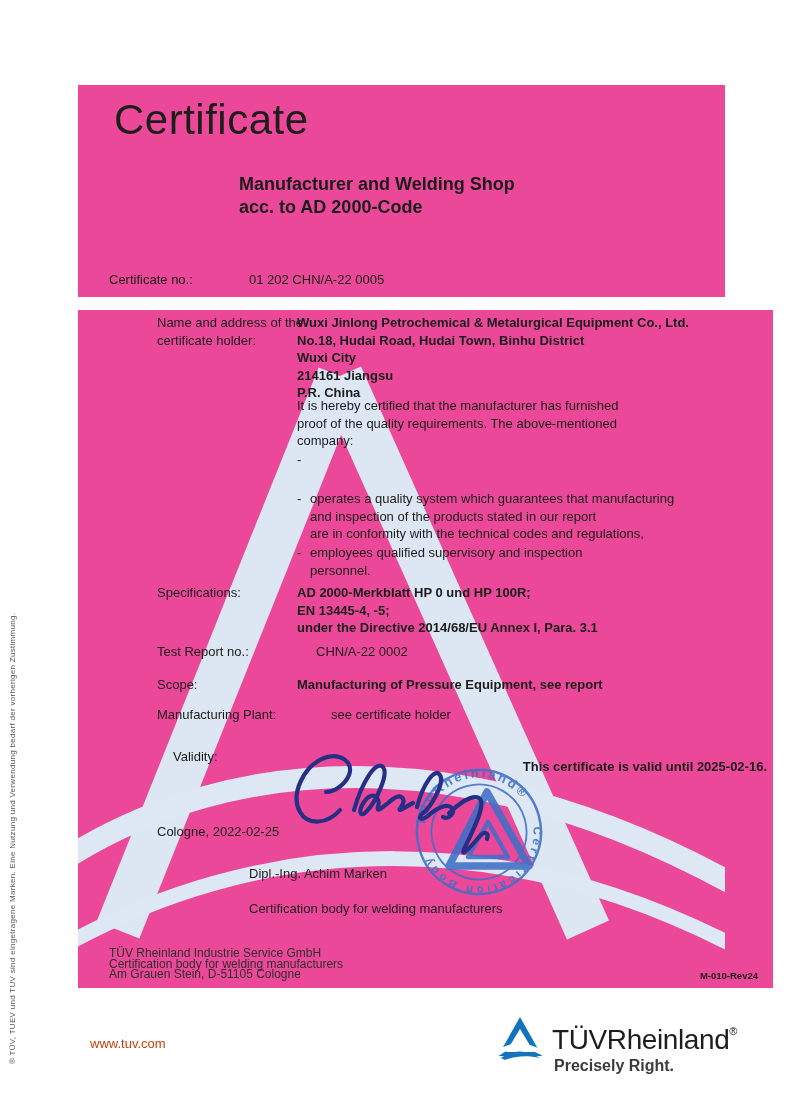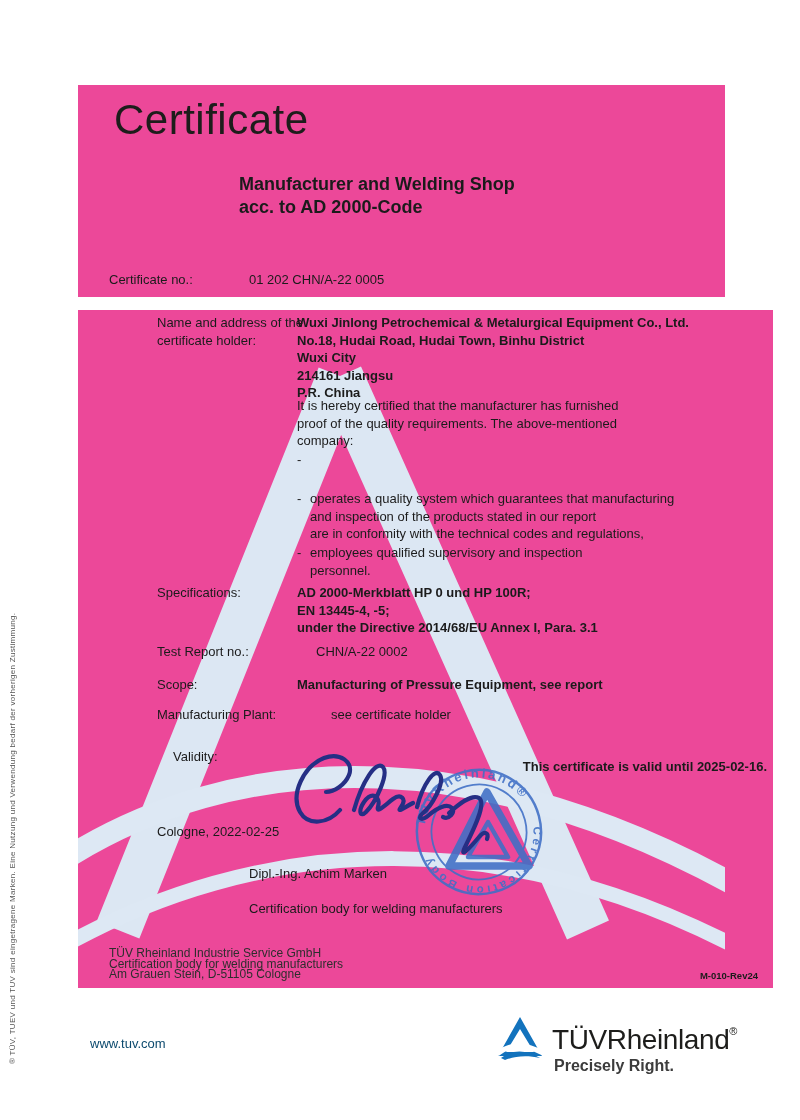--- a/index.html
+++ b/index.html
@@ -29,21 +29,21 @@
   .sig   { position:absolute; left:210px; top:442px; z-index:3; }
 
   .company { position:absolute; left:31px; top:638px; font-size:12px; line-height:10.5px; color:#2e2e2e; white-space:pre-line; }
   .doccode { position:absolute; right:15px; top:660px; font-size:9.5px; font-weight:bold; }
 
   .sidenote {
     position:absolute; left:8px; top:1064px; transform:rotate(-90deg); transform-origin:0 0;
     font-size:8px; letter-spacing:0.3px; color:#555; white-space:nowrap;
   }
 
-  .website { position:absolute; left:90px; top:1036px; font-size:13px; color:#0c4a6e; }
+  .website { position:absolute; left:90px; top:1036px; font-size:13px; color:#c2410c; }
   .logo-tri { position:absolute; left:496px; top:1016px; }
   .logo-word { position:absolute; left:552px; top:1024px; font-size:28px; letter-spacing:-0.4px; color:#1d1d1b; white-space:nowrap; }
   .logo-word .rn { font-weight:normal; }
   .logo-word .tv { font-weight:normal; }
   .logo-word .reg { font-size:11px; vertical-align:14px; }
   .tagline { position:absolute; left:554px; top:1057px; font-size:16px; font-weight:bold; color:#3c3c3c; }
 
   .sig-block { position:absolute; left:171px; top:537px; font-size:13px; line-height:17.5px; white-space:pre-line; z-index:1; }
 </style>
 </head>

